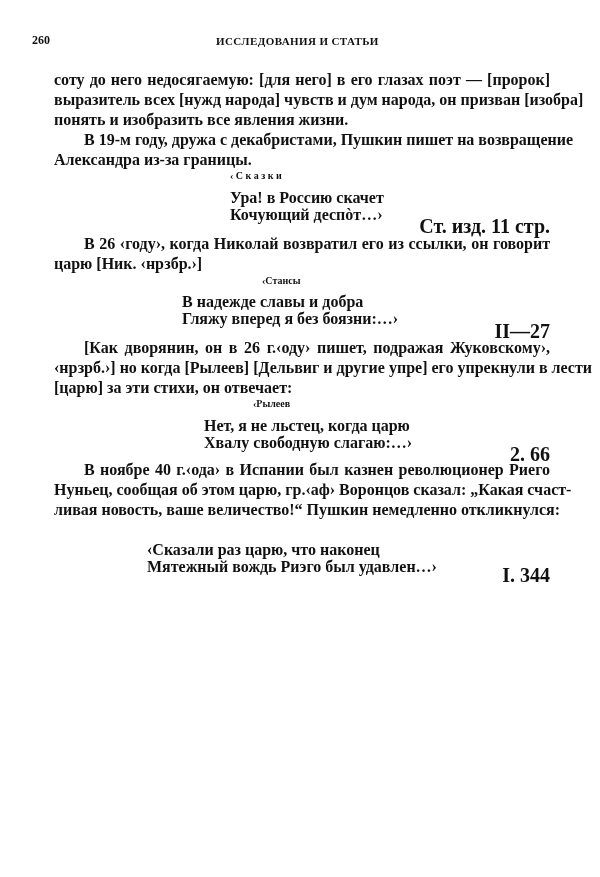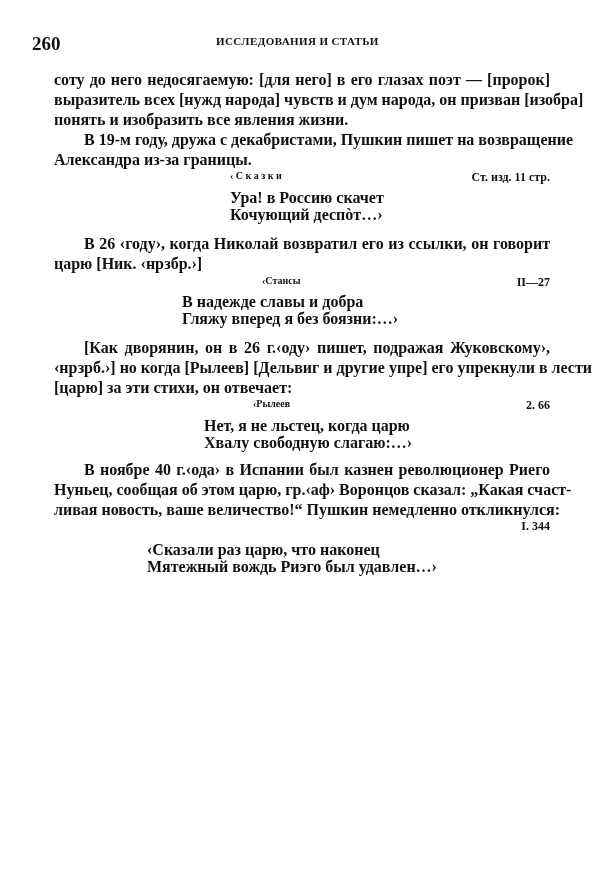--- a/index.html
+++ b/index.html
@@ -1,27 +1,27 @@
 <!DOCTYPE html>
 <html><head>
 <meta charset="utf-8">
 <style>
   html, body { margin: 0; padding: 0; background: #ffffff; }
   body { width: 600px; height: 877px; position: relative; overflow: hidden;
          font-family: "Liberation Serif", "DejaVu Serif", serif; color: #111; }
   .abs { position: absolute; white-space: nowrap; }
-  .pnum { left: 32px; top: 33px; font-size: 19px; font-weight: bold; }
+  .pnum { left: 32px; top: 33px; font-size: 12px; font-weight: bold; }
   .title { left: 216px; top: 35px; font-size: 11px; letter-spacing: 0.4px; font-weight: bold; }
   .line { left: 54px; font-size: 16px; font-weight: bold; line-height: 20px; }
   .just { width: 496px; text-align: justify; text-align-last: justify; }
   .ind { left: 84px; }
   .ind.just { width: 466px; }
   .verse { font-size: 16px; font-weight: bold; line-height: 17px; }
   .vhead { font-size: 10px; font-weight: bold; }
-  .ref { font-size: 12px; font-weight: bold; right: 50px; }
+  .ref { font-size: 20px; font-weight: bold; right: 50px; margin-top: 45px; }
   .spaced { letter-spacing: 2.5px; }
 </style>
 </head>
 <body>
 
 <div>
   <div class="abs pnum">260</div>
   <div class="abs title">ИССЛЕДОВАНИЯ И СТАТЬИ</div>
 </div>
 

